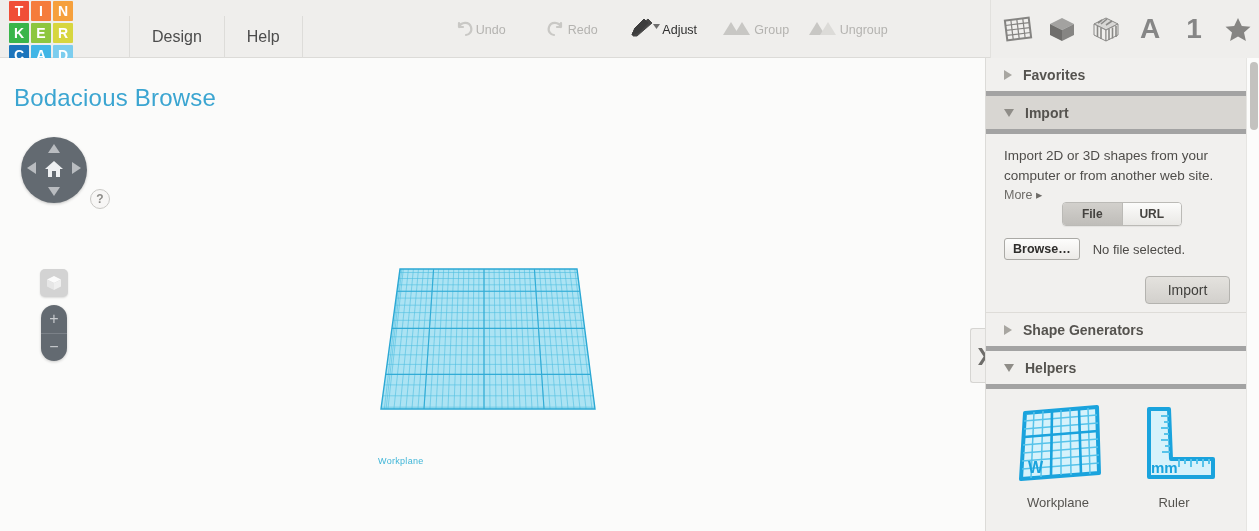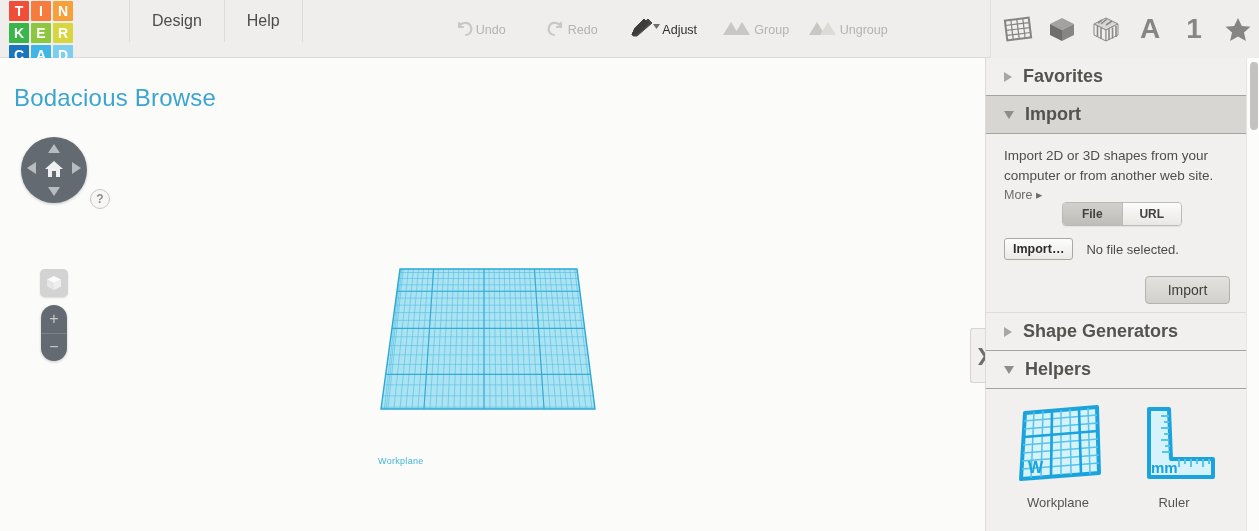--- a/index.html
+++ b/index.html
@@ -34,21 +34,21 @@
     width: 20px; height: 20px;
     margin: 1px;
     color: #fff;
     font-size: 14px; font-weight: bold;
     font-family: "Liberation Sans", sans-serif;
     display: flex; align-items: center; justify-content: center;
     border-radius: 1px;
   }
 
   
-  .menus { display: flex; align-items: flex-start; height: 58px; margin-left: 22px; padding-left: 33px; }
+  .menus { display: flex; align-items: flex-end; height: 58px; margin-left: 22px; padding-left: 33px; }
   .menu-item {
     font-size: 16px; color: #4c4c4c;
     padding: 0 22px; height: 42px; line-height: 42px;
     border-right: 1px solid #dddcd9;
     cursor: default;
   }
   .menu-item:first-child { border-left: 1px solid #dddcd9; }
 
   
   .tools {
@@ -160,22 +160,22 @@
     position: absolute; top: 58px; right: 0;
     width: 274px; height: 473px;
     background: #f1f0ee;
     border-left: 1px solid #dcdbd8;
     overflow: hidden;
   }
   .sb-inner { width: 260px; }
   .section-head {
     height: 38px; display: flex; align-items: center;
     padding-left: 18px;
-    border-bottom: 1px solid #a3a3a3;
-    font-size: 18px; font-weight: bold; color: #55534f;
+    border-bottom: 5px solid #a3a3a3;
+    font-size: 14px; font-weight: bold; color: #55534f;
   }
   .section-head.open { background: #d8d6d2; }
   .tri { width: 0; height: 0; margin-right: 11px; }
   .tri-right { border-top: 5.5px solid transparent; border-bottom: 5.5px solid transparent; border-left: 8px solid #a8a6a1; }
   .tri-down { border-left: 5.5px solid transparent; border-right: 5.5px solid transparent; border-top: 8px solid #8f8d88; }
 
   .import-body { padding: 12px 16px 8px 18px; border-bottom: 1px solid #dedcd8; }
   .import-desc { font-size: 13.5px; color: #4f4d4a; line-height: 20px; }
   .more-link { font-size: 12.5px; color: #6d6b67; margin-top: 1px; }
 
@@ -490,21 +490,21 @@
     <div class="import-body">
       <div class="import-desc">Import 2D or 3D shapes from your computer or from another web site.</div>
       <div class="more-link">More ▸</div>
 
       <div class="seg">
         <div class="seg-btn on">File</div>
         <div class="seg-btn">URL</div>
       </div>
 
       <div class="filerow">
-        <div class="browse">Import…</div>
+        <div class="browse">Browse…</div>
         <div class="nofile">No file selected.</div>
       </div>
 
       <div class="importrow">
         <div class="import-btn">Import</div>
       </div>
     </div>
 
     <div class="section-head">
       <span class="tri tri-right"></span>

